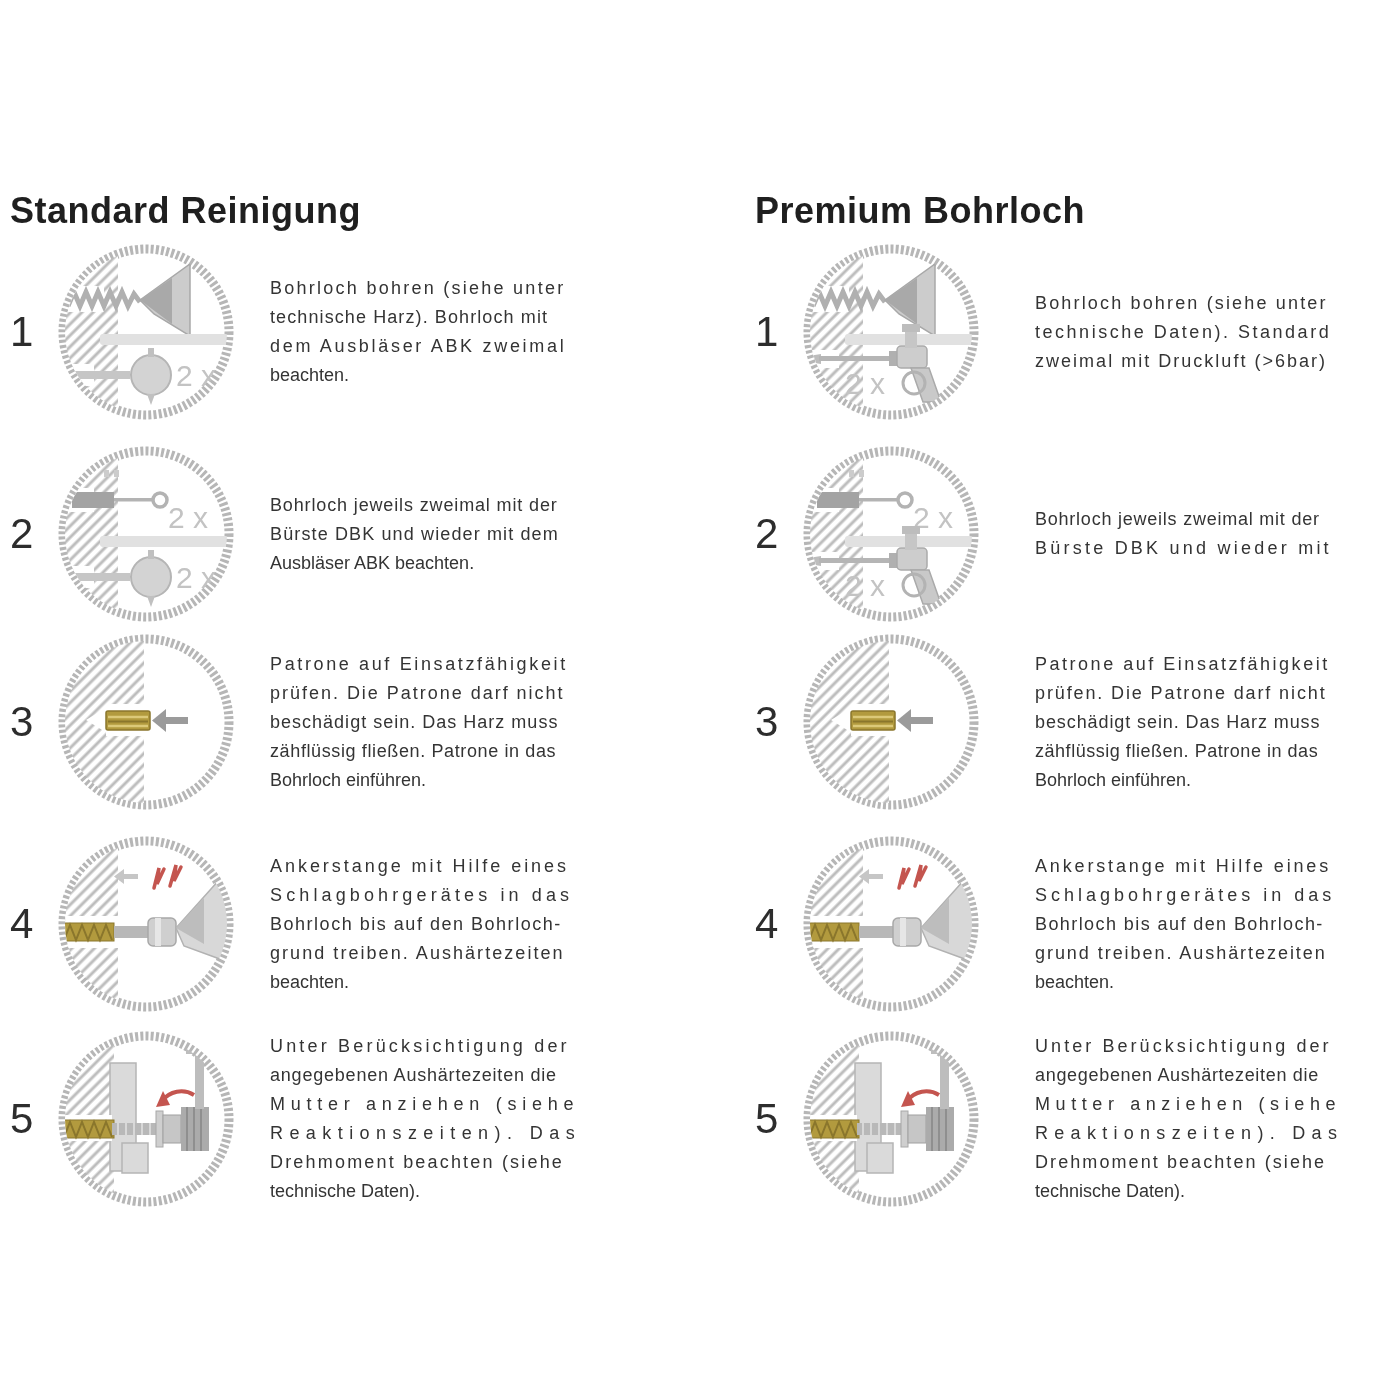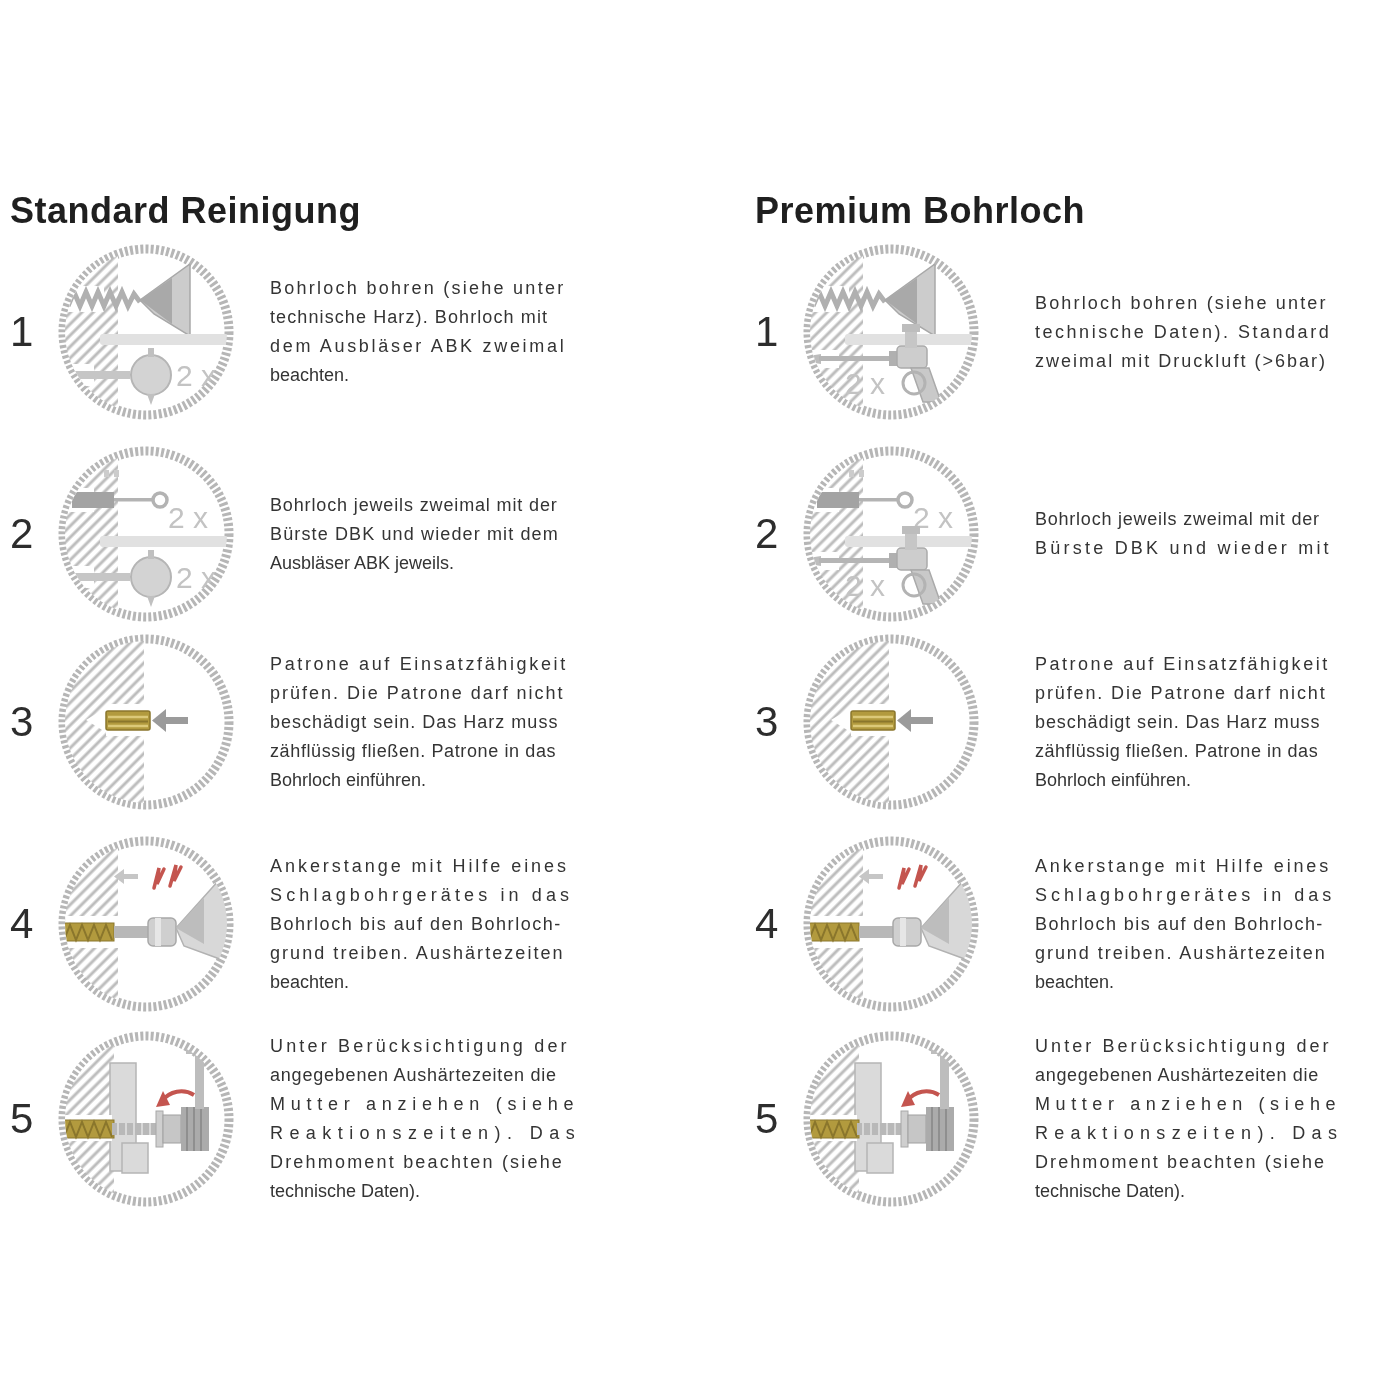--- a/index.html
+++ b/index.html
@@ -108,21 +108,21 @@
     <circle cx="95" cy="133" r="20" fill="#d3d3d3" stroke="#b5b5b5" stroke-width="2"></circle>
     <rect x="92" y="106" width="6" height="9" fill="#c0c0c0"></rect>
     <polygon points="91,152 99,152 95,163" fill="#c0c0c0"></polygon>
     <text x="120" y="144" font-size="30" fill="#c3c3c3" font-family="Liberation Sans, sans-serif">2 x</text>
             </g>
           </svg>
         </div>
     <div class="step-text">
           <div class="line" style="letter-spacing: 0.86px;">Bohrloch jeweils zweimal mit der</div>
           <div class="line" style="letter-spacing: 1.13px;">Bürste DBK und wieder mit dem</div>
-          <div class="line last">Ausbläser ABK jeweils.</div>
+          <div class="line last">Ausbläser ABK beachten.</div>
         </div>
   </div>
 
   <div class="step-row m3">
     <div class="num">3</div>
     <div class="icon-holder">
           <svg viewBox="0 0 180 180" width="180" height="180" xmlns="http://www.w3.org/2000/svg">
     <defs>
     <pattern id="hu2" patternUnits="userSpaceOnUse" width="8" height="8" patternTransform="rotate(45)">
       <rect width="8" height="8" fill="#ffffff"></rect>

